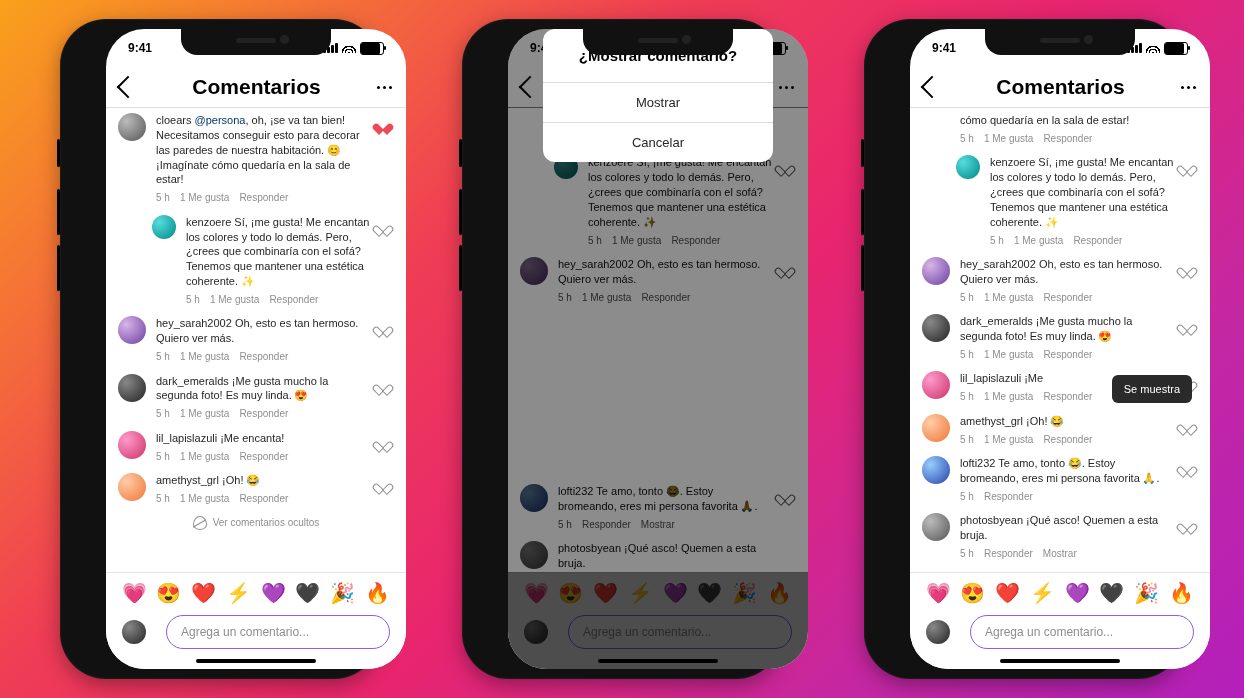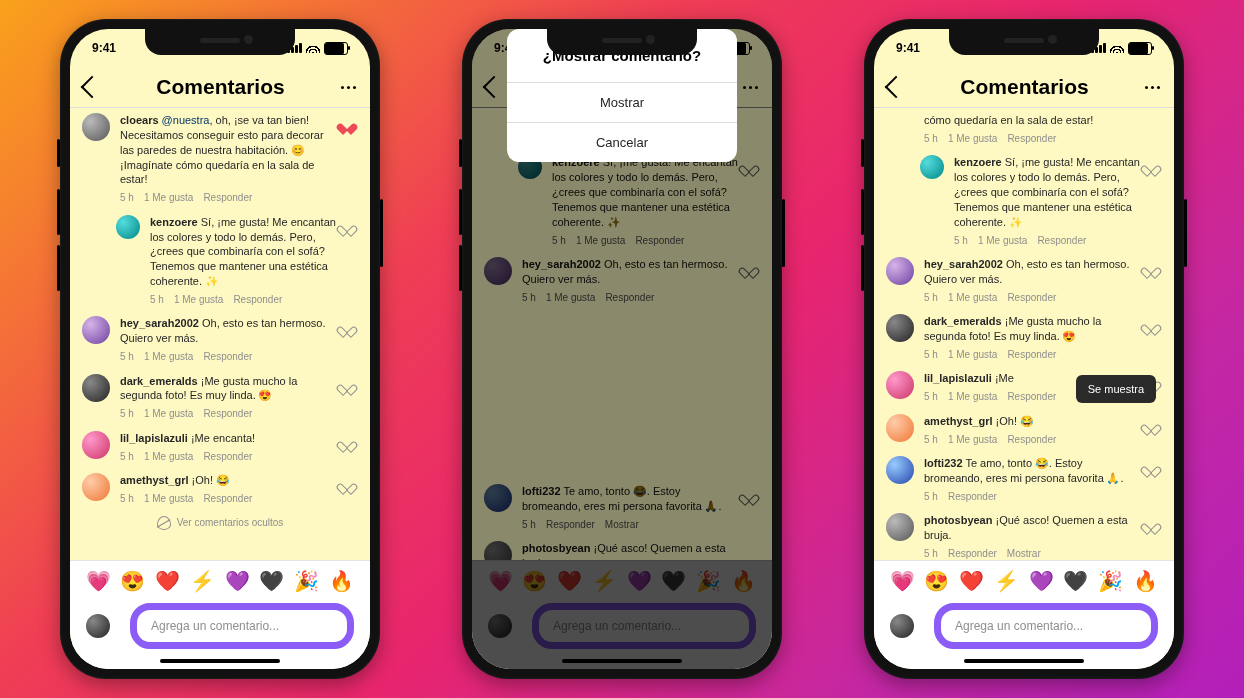--- a/index.html
+++ b/index.html
@@ -3,21 +3,21 @@
 <meta charset="utf-8">
 <style>
   html,body{margin:0;padding:0;font-family:-apple-system,Helvetica,Arial,sans-serif;}
   .stage{width:1244px;height:698px;background:linear-gradient(135deg,#f9a11b 0%,#ef3d55 35%,#e8256e 55%,#c427a3 80%,#b31fba 100%);display:flex;justify-content:space-between;align-items:center;padding:0 60px;box-sizing:border-box;}
   .phone{width:320px;height:660px;background:#111;border-radius:46px;padding:10px;box-sizing:border-box;position:relative;box-shadow:0 6px 20px rgba(0,0,0,.35),inset 0 0 3px rgba(255,255,255,.1);}
   .phone .side{position:absolute;background:#000;border-radius:3px;}
   .side.l1{left:-3px;top:120px;width:3px;height:28px;}
   .side.l2{left:-3px;top:170px;width:3px;height:46px;}
   .side.l3{left:-3px;top:226px;width:3px;height:46px;}
   .side.r1{right:-3px;top:180px;width:3px;height:68px;}
-  .screen{width:100%;height:100%;background:#fef9c3;border-radius:38px;overflow:hidden;position:relative;}
+  .screen{width:100%;height:100%;background:#ffffff;border-radius:38px;overflow:hidden;position:relative;margin-left:36px;}
   .notch{position:absolute;top:0;left:50%;transform:translateX(-50%);width:150px;height:26px;background:#111;border-bottom-left-radius:16px;border-bottom-right-radius:16px;z-index:50;}
   .notch::before{content:"";position:absolute;left:50%;top:9px;width:40px;height:5px;background:#222;border-radius:3px;transform:translateX(-50%);}
   .notch::after{content:"";position:absolute;left:66%;top:6px;width:9px;height:9px;background:#222;border-radius:50%;}
   .statusbar{height:38px;display:flex;justify-content:space-between;align-items:center;padding:0 22px;font-size:12px;font-weight:600;color:#000;}
   .statusbar .right{display:flex;gap:4px;align-items:center;}
   .signals{display:inline-flex;gap:1px;align-items:flex-end;}
   .signals span{width:3px;background:#000;border-radius:1px;}
   .signals span:nth-child(1){height:4px}.signals span:nth-child(2){height:6px}.signals span:nth-child(3){height:8px}.signals span:nth-child(4){height:10px}
   .wifi{width:14px;height:10px;position:relative;}
   .wifi::before{content:"";position:absolute;inset:0;background:
@@ -31,40 +31,40 @@
   .navbar .title{font-size:21px;font-weight:600;}
   .chevron{width:14px;height:14px;border-left:2px solid #000;border-bottom:2px solid #000;transform:rotate(45deg);}
   .dots{display:flex;gap:3px;}
   .dots span{width:3px;height:3px;background:#000;border-radius:50%;}
   .content{position:absolute;top:78px;bottom:92px;left:0;right:0;overflow:hidden;}
   .comment{display:flex;padding:6px 12px 4px;}
   .comment.reply{padding-left:46px;}
   .avatar{width:28px;height:28px;border-radius:50%;flex-shrink:0;margin-right:10px;background:#888;}
   .avatar.sm{width:24px;height:24px;}
   .ctext{flex:1;font-size:11px;line-height:1.35;color:#262626;}
-  .ctext b{font-weight:700;}
+  .ctext b{font-weight:400;}
   .meta{margin-top:4px;font-size:10px;color:#8e8e8e;}
   .meta span{margin-right:10px;}
   .heart{width:22px;flex-shrink:0;text-align:center;padding-top:4px;}
   .heart-o{display:inline-block;width:12px;height:12px;position:relative;}
   .heart-o::before,.heart-o::after{content:"";position:absolute;top:0;width:7px;height:11px;border:1px solid #8e8e8e;border-radius:7px 7px 0 0;box-sizing:border-box;}
   .heart-o::before{left:0;transform:rotate(-45deg);transform-origin:100% 100%;}
   .heart-o::after{left:5px;transform:rotate(45deg);transform-origin:0 100%;}
   .heart-f{display:inline-block;width:12px;height:12px;position:relative;}
   .heart-f::before,.heart-f::after{content:"";position:absolute;top:0;width:7px;height:11px;background:#ed4956;border-radius:7px 7px 0 0;}
   .heart-f::before{left:0;transform:rotate(-45deg);transform-origin:100% 100%;}
   .heart-f::after{left:5px;transform:rotate(45deg);transform-origin:0 100%;}
   .hidden-section{padding:6px 14px 10px;font-size:9.5px;color:#8e8e8e;line-height:1.35;}
   .hidden-section .hdr{display:flex;align-items:center;gap:6px;font-size:10px;margin-bottom:2px;justify-content:center;}
   .eye-off{width:12px;height:12px;border:1px solid #8e8e8e;border-radius:50% 50% 50% 50%/60% 60% 40% 40%;position:relative;}
   .eye-off::after{content:"";position:absolute;width:15px;height:1px;background:#8e8e8e;top:50%;left:-2px;transform:rotate(-30deg);}
   .composer{position:absolute;bottom:0;left:0;right:0;background:#fff;border-top:.5px solid #e5e5e5;padding:8px 16px 20px;}
   .emoji-row{display:flex;justify-content:space-between;font-size:20px;margin-bottom:10px;}
   .input-row{display:flex;align-items:center;gap:10px;}
-  .pill{flex:1;border:7px solid #8b5cf6;border-radius:20px;padding:9px 14px;font-size:12px;color:#8e8e8e;}
+  .pill{flex:1;border:1px solid #8b5cf6;border-radius:20px;padding:9px 14px;font-size:12px;color:#8e8e8e;}
   .home-ind{position:absolute;bottom:6px;left:50%;transform:translateX(-50%);width:120px;height:4px;background:#000;border-radius:3px;}
   .overlay{position:absolute;inset:0;background:rgba(0,0,0,.45);z-index:30;display:flex;align-items:flex-start;justify-content:center;}
   .dialog{width:230px;background:#fff;border-radius:12px;overflow:hidden;text-align:center;}
   .dialog .dtitle{padding:18px 10px;font-size:15px;font-weight:600;border-bottom:.5px solid #ddd;}
   .dialog .dbtn{padding:12px;font-size:13px;border-bottom:.5px solid #ddd;color:#262626;}
   .dialog .dbtn:last-child{border:none;}
   .toast{position:absolute;background:#2a2a2a;color:#fff;font-size:11px;padding:8px 12px;border-radius:6px;z-index:20;}
   .dimmed .statusbar,.dimmed .navbar,.dimmed .content,.dimmed .composer{filter:brightness(.55);pointer-events:none;}
   
   .av-teal{background:radial-gradient(circle at 30% 30%,#5dd,#088);}
@@ -112,21 +112,21 @@
             <span></span>
             <span></span>
           </div>
     </div>
 
     <div class="content">
 
       <div class="comment">
         <div class="avatar av-grey"></div>
         <div class="ctext">
-          <span><b>cloears</b> <span style="color:#00376b">@nuestra</span><span>, oh, ¡se va tan bien! Necesitamos conseguir esto para decorar las paredes de nuestra habitación. 😊 ¡Imagínate cómo quedaría en la sala de estar!</span></span>
+          <span><b>cloears</b> <span style="color:#00376b">@persona</span><span>, oh, ¡se va tan bien! Necesitamos conseguir esto para decorar las paredes de nuestra habitación. 😊 ¡Imagínate cómo quedaría en la sala de estar!</span></span>
           <div class="meta"><span>5 h</span><span>1 Me gusta</span><span>Responder</span></div>
         </div>
         <div class="heart"><span class="heart-f"></span></div>
       </div>
 
       <div class="comment reply">
         <div class="avatar sm av-teal"></div>
         <div class="ctext">
           <span><b>kenzoere</b> <span>Sí, ¡me gusta! Me encantan los colores y todo lo demás. Pero, ¿crees que combinaría con el sofá? Tenemos que mantener una estética coherente. ✨</span></span>
           <div class="meta"><span>5 h</span><span>1 Me gusta</span><span>Responder</span></div>

